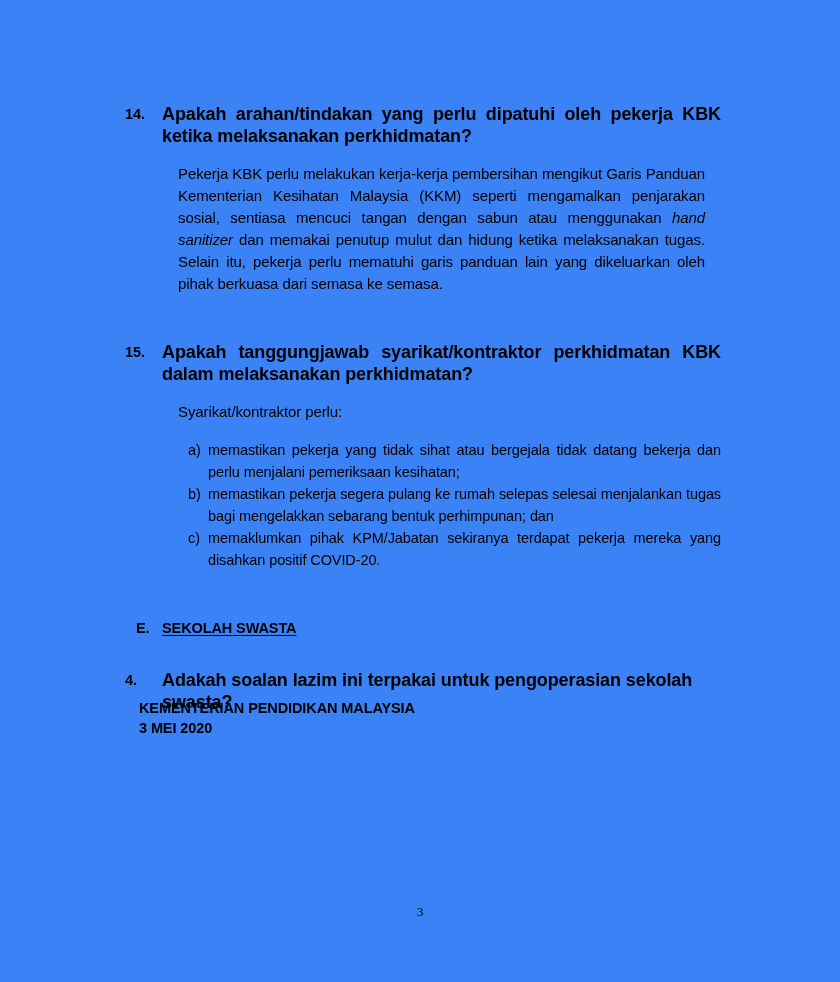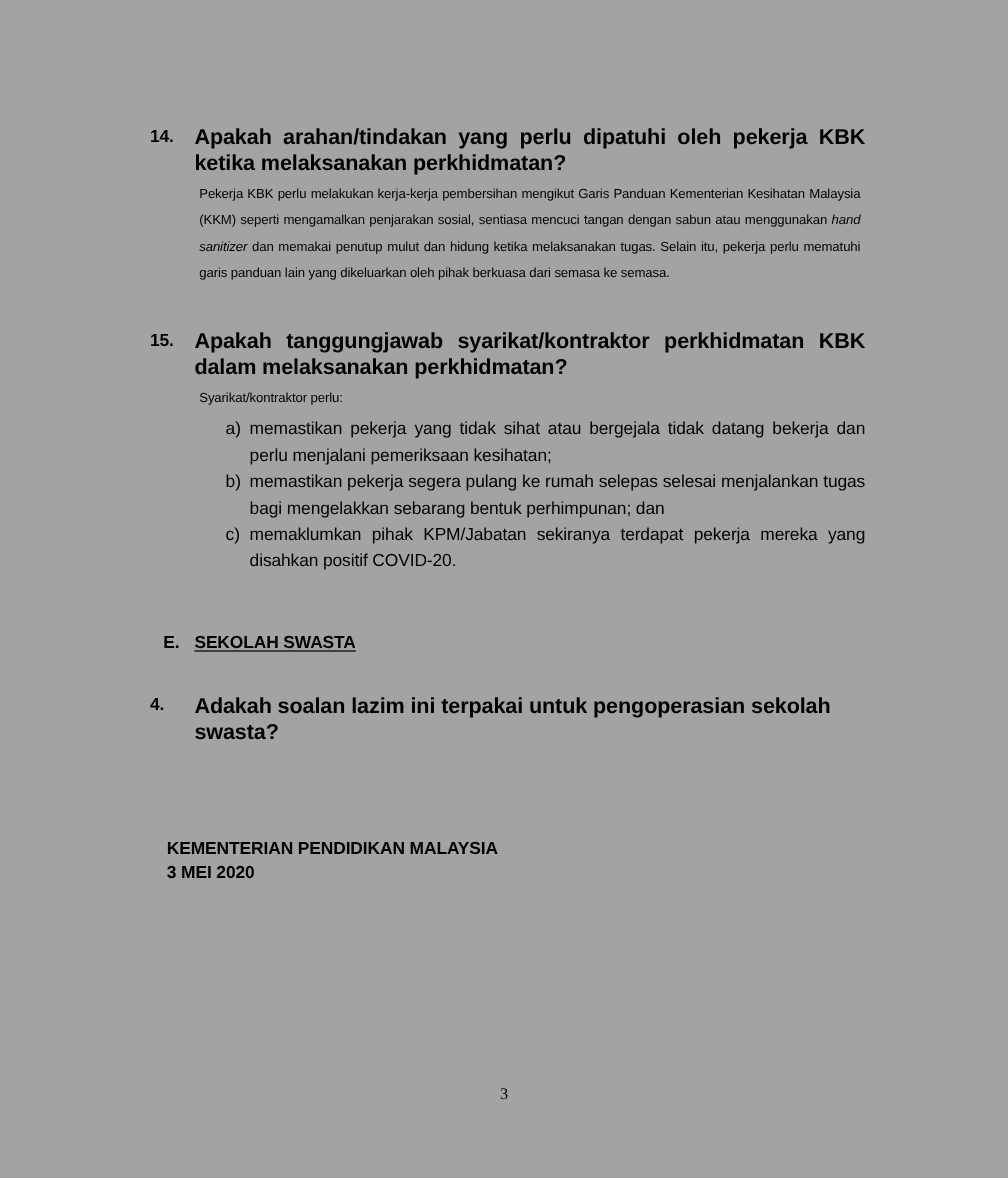--- a/index.html
+++ b/index.html
@@ -16,21 +16,21 @@
     color: #000000;
     overflow: hidden;
   }
 
   .page {
     position: absolute;
     top: 0;
     left: 0;
     width: 840px;
     height: 982px;
-    background: #a3a3a3;
+    background: #3b82f6;
   }
 
   .content {
     position: absolute;
     left: 125px;
     top: 103px;
     width: 596px;
   }
 
   
@@ -54,27 +54,27 @@
     line-height: 22px;
     text-align: justify;
     text-justify: inter-word;
     letter-spacing: -0.1px;
     margin: 0;
   }
   .qtitle.jfy {
     text-align-last: left;
   }
   .qbody {
-    font-size: 11px;
+    font-size: 15px;
     font-weight: normal;
     line-height: 22px;
     text-align: justify;
     text-align-last: left;
     letter-spacing: -0.1px;
-    margin: 4px;
+    margin: 16px;
   }
   .qbody.plain {
     text-align: left;
   }
   .ital { font-style: italic; }
 
   .gap-lg { height: 30px; }
 
   
   .alist {

